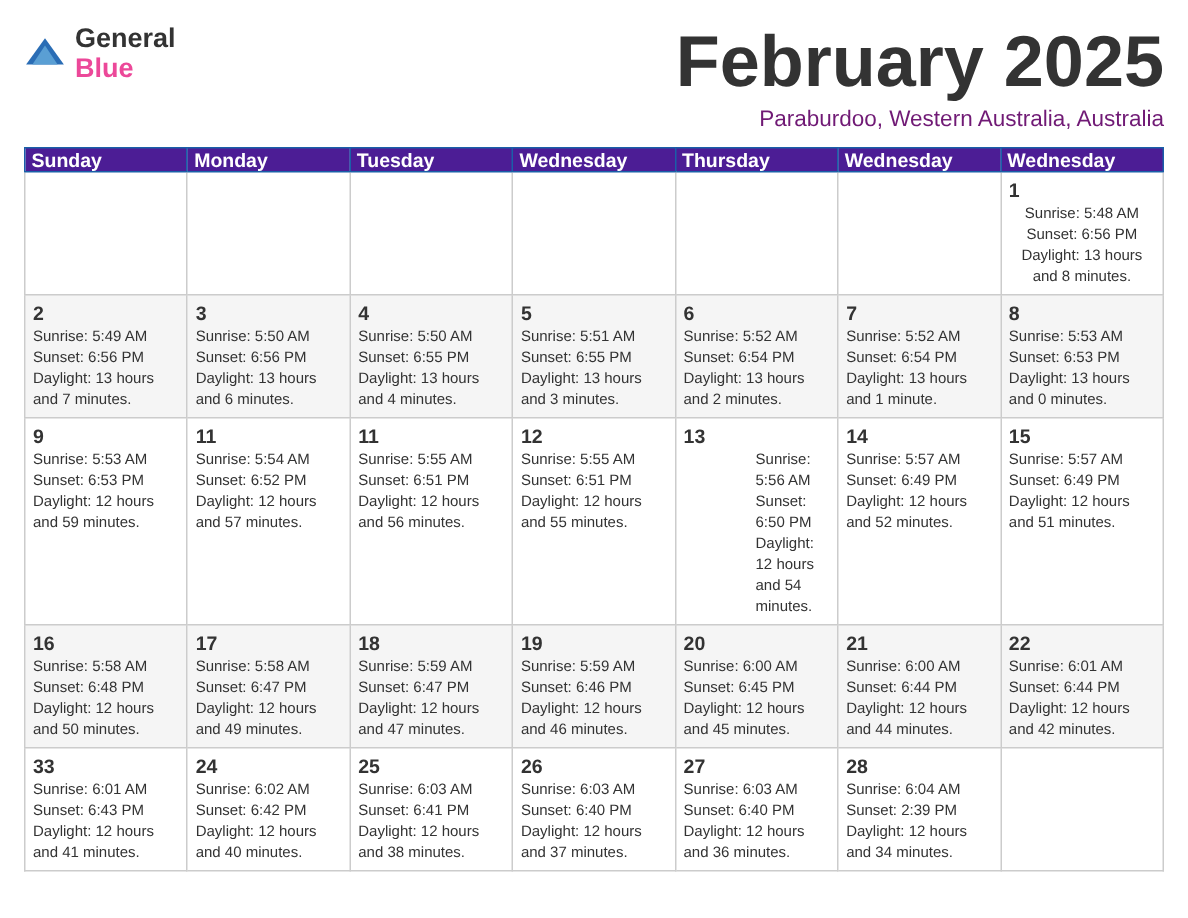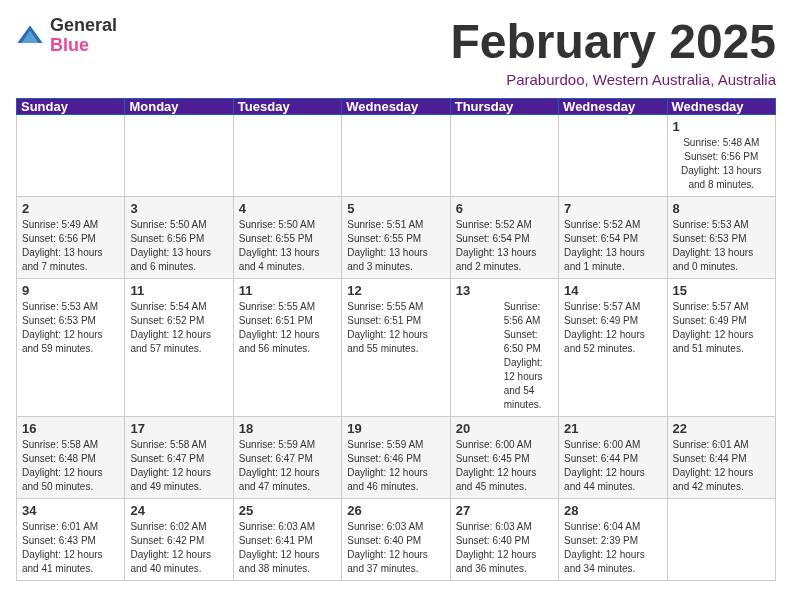--- a/index.html
+++ b/index.html
@@ -263,21 +263,21 @@
         </td>
         <td>
           <span class="day-number">22</span>
           <div class="day-info" style="white-space: pre-line;">Sunrise: 6:01 AM
 Sunset: 6:44 PM
 Daylight: 12 hours and 42 minutes.</div>
         </td>
       </tr>
       <tr>
         <td>
-          <span class="day-number">34</span>
+          <span class="day-number">33</span>
           <div class="day-info" style="white-space: pre-line;">Sunrise: 6:01 AM
 Sunset: 6:43 PM
 Daylight: 12 hours and 41 minutes.</div>
         </td>
         <td>
           <span class="day-number">24</span>
           <div class="day-info" style="white-space: pre-line;">Sunrise: 6:02 AM
 Sunset: 6:42 PM
 Daylight: 12 hours and 40 minutes.</div>
         </td>

